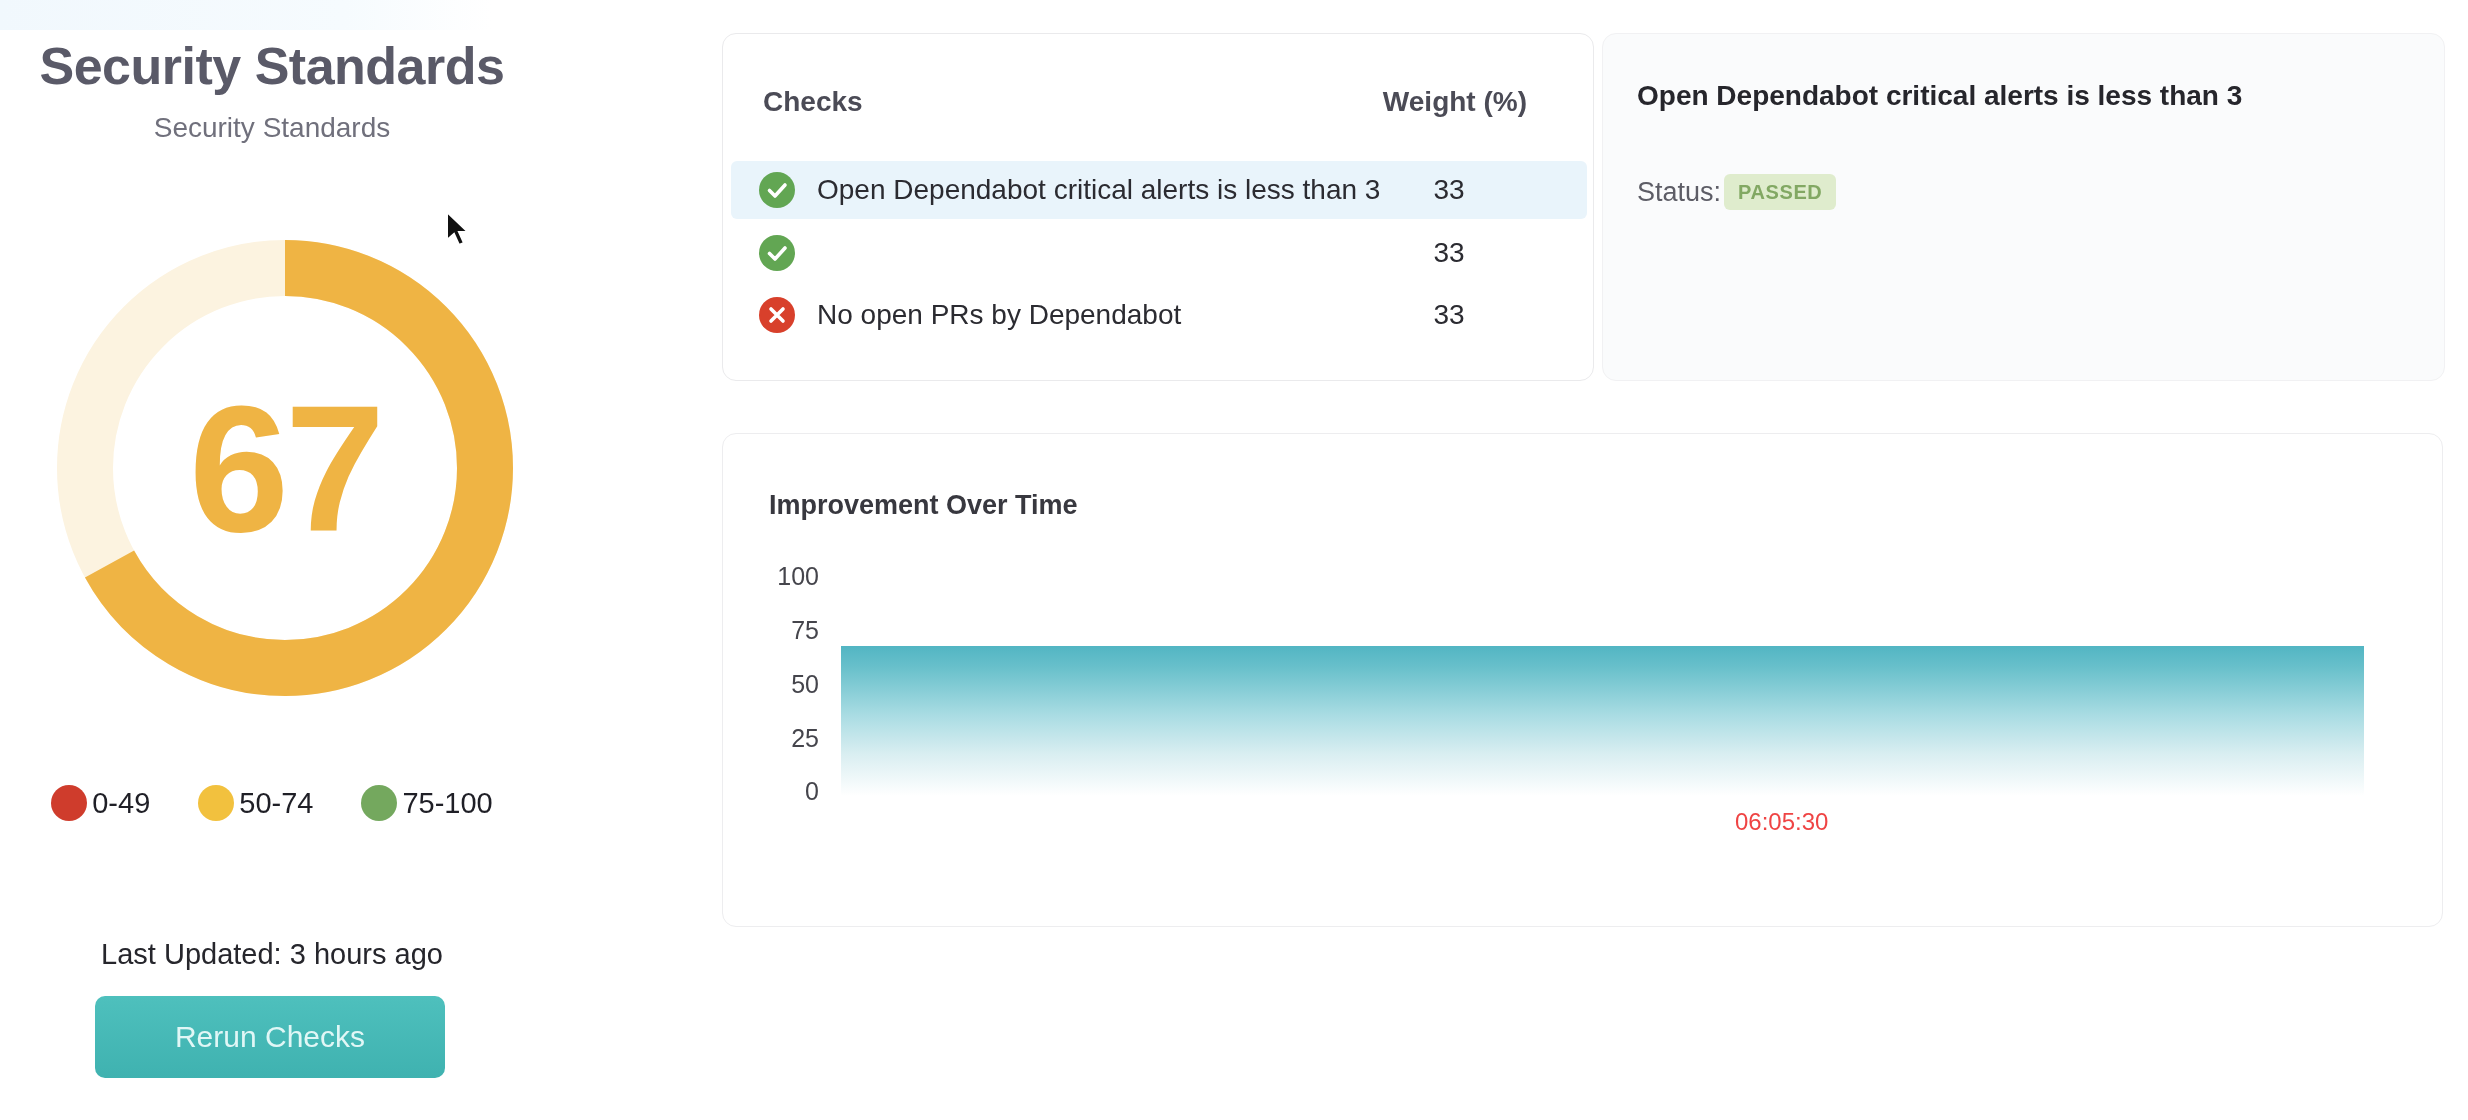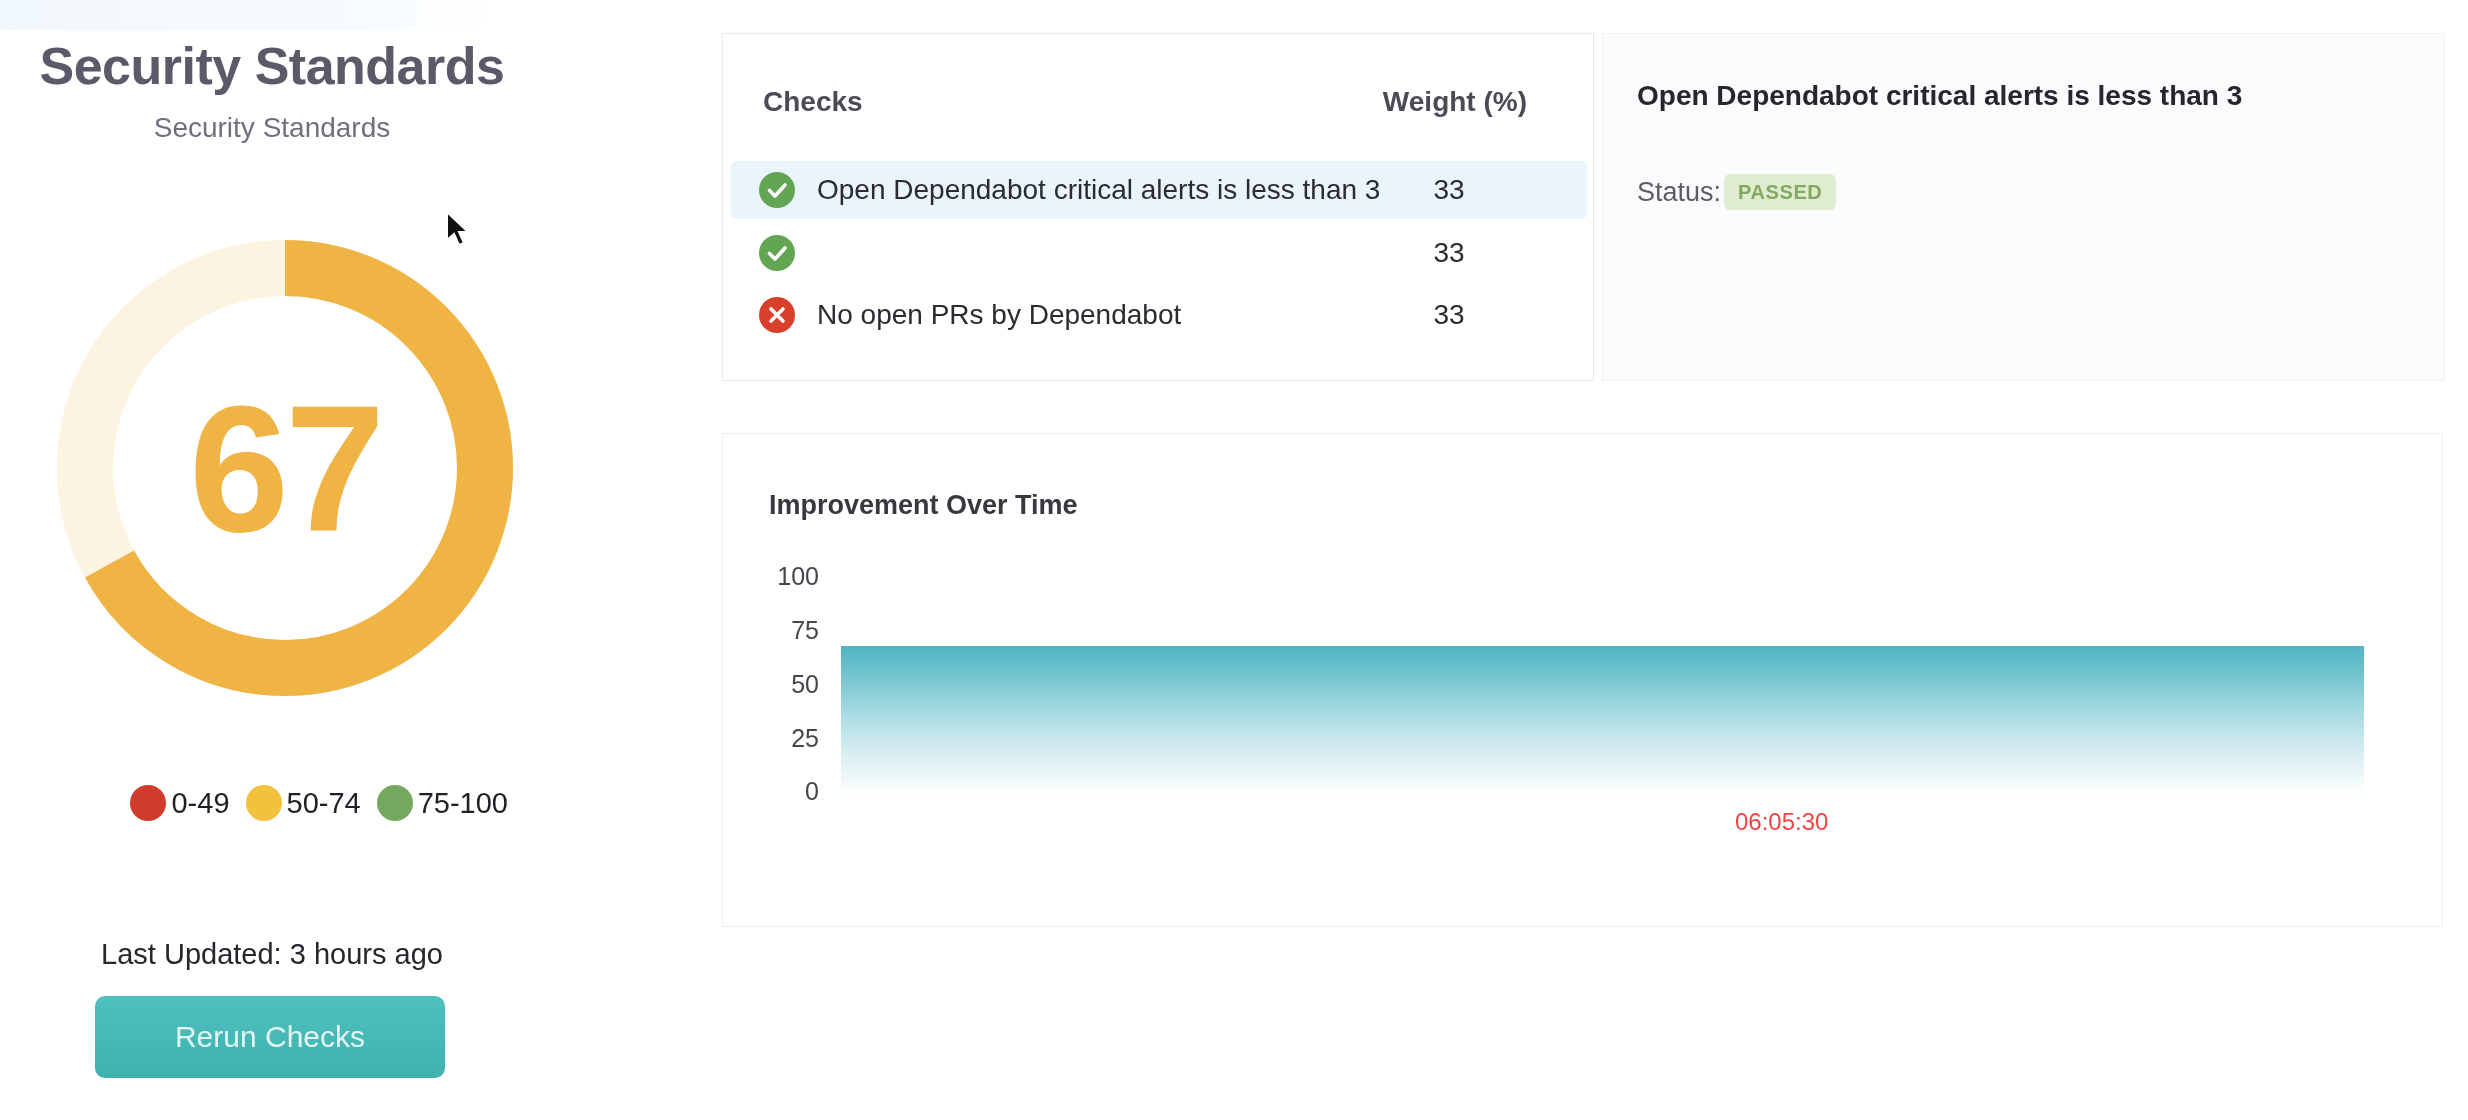--- a/index.html
+++ b/index.html
@@ -20,38 +20,38 @@
   .page-subtitle{position:absolute;left:0;top:112px;width:472px;
     font-size:28px;font-weight:400;color:#70707c;}
 
   .gauge-wrap{position:absolute;left:21px;top:240px;width:456px;height:456px;}
   .gauge-wrap svg{position:absolute;left:0;top:0;}
   .gauge-value{position:absolute;left:0;top:0;width:456px;height:456px;
     display:flex;align-items:center;justify-content:center;
     font-size:180px;font-weight:700;color:#efb444;letter-spacing:-4px;}
 
   .legend{position:absolute;left:0;top:782px;width:472px;height:42px;
-    display:flex;align-items:center;justify-content:flex-end;gap:16px;}
+    display:flex;align-items:center;justify-content:center;gap:48px;}
   .legend-item{display:flex;align-items:center;gap:5px;font-size:29px;color:#1f1f26;}
   .dot{width:36px;height:36px;border-radius:50%;flex:0 0 auto;}
   .dot-red{background:#cf3c2c;}
   .dot-yellow{background:#f2c13e;}
   .dot-green{background:#74a85e;}
 
   .last-updated{position:absolute;left:0;top:938px;width:472px;
     font-size:29px;color:#26262c;}
   .rerun-btn{position:absolute;left:59px;top:996px;width:350px;height:82px;
     border:none;border-radius:10px;cursor:pointer;
     background:linear-gradient(180deg,#4ec0bd 0%,#3fb2b0 100%);
     color:#e1f7f6;font-size:30px;font-weight:500;
     font-family:"Liberation Sans","DejaVu Sans",sans-serif;
     display:flex;align-items:center;justify-content:center;}
 
   
-  .panel{position:absolute;background:#ffffff;border:1px solid #eaeaec;border-radius:0;}
+  .panel{position:absolute;background:#ffffff;border:1px solid #eaeaec;border-radius:14px;}
   .checks-panel{left:722px;top:33px;width:872px;height:348px;}
   .detail-panel{left:1602px;top:33px;width:843px;height:348px;
     background:#fafbfc;border-color:#f1f1f3;}
   .chart-panel{left:722px;top:433px;width:1721px;height:494px;border-color:#ededef;}
 
   .checks-header{position:absolute;left:40px;top:52px;font-size:28px;font-weight:600;color:#4b4b56;}
   .weight-header{position:absolute;right:66px;top:52px;font-size:28px;font-weight:600;color:#4b4b56;}
 
   .check-row{position:absolute;left:8px;width:856px;height:58px;border-radius:6px;
     display:flex;align-items:center;cursor:pointer;}

